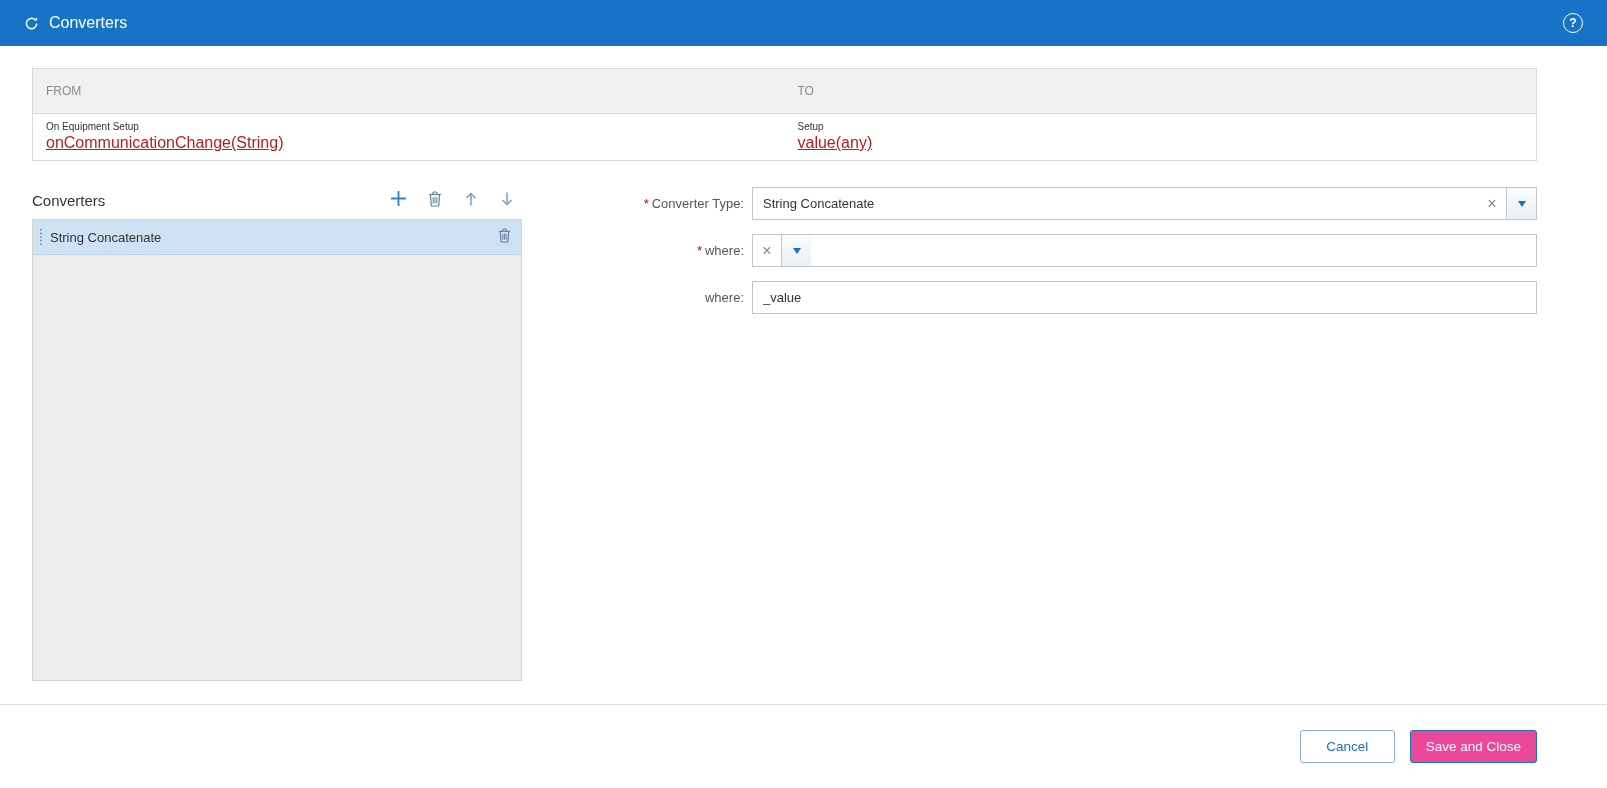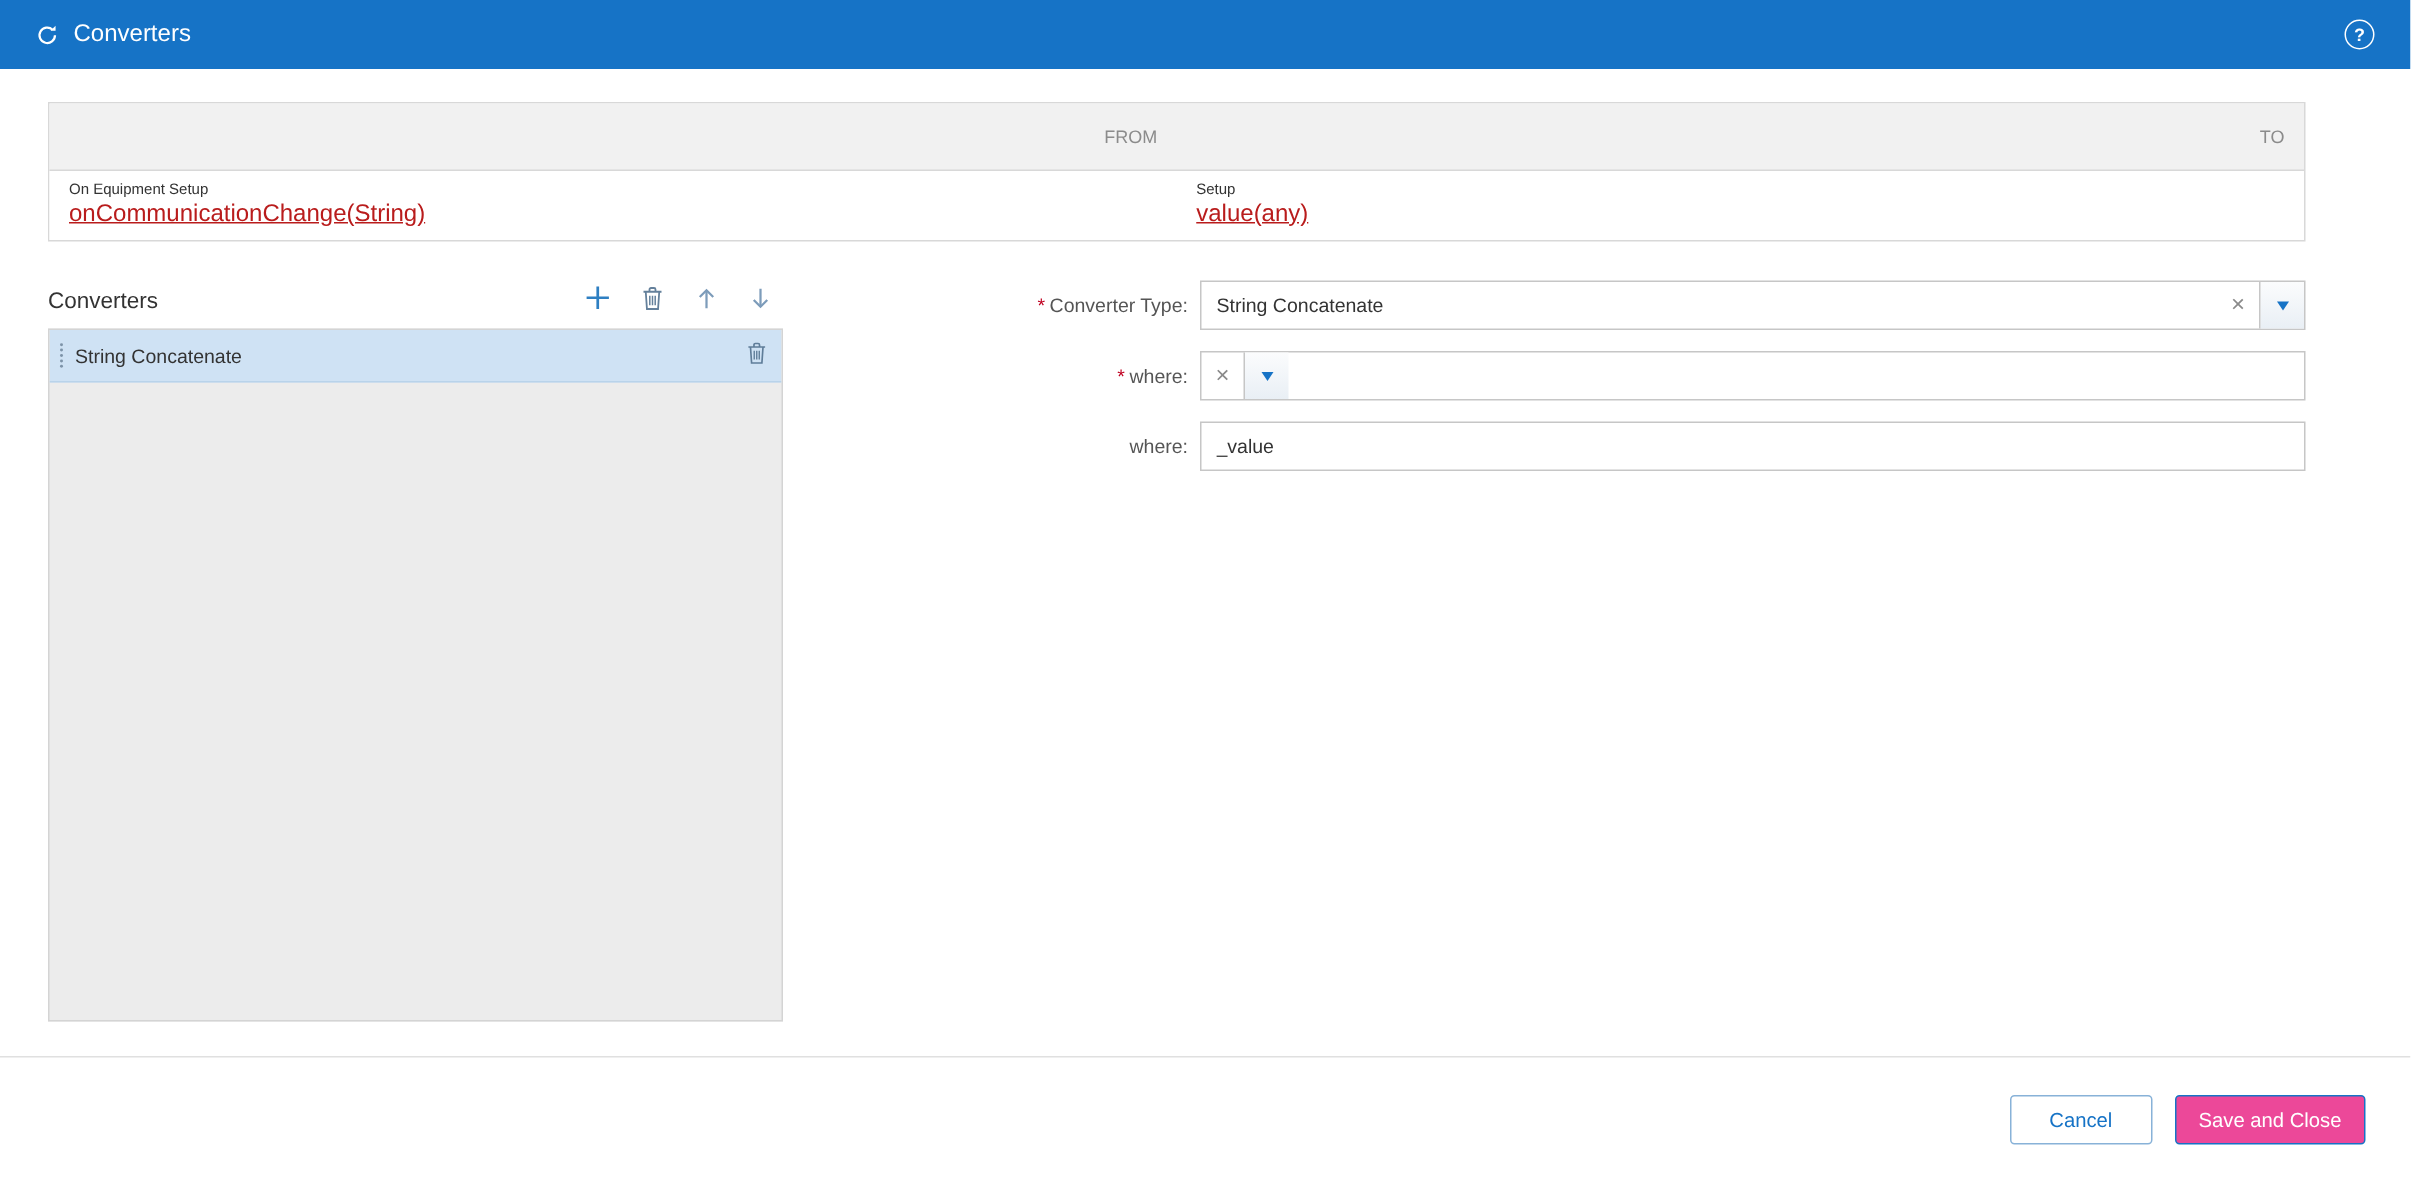--- a/index.html
+++ b/index.html
@@ -35,21 +35,21 @@
   }
 
   
   .content { flex: 1; padding: 22px 70px 0 32px; overflow: hidden; }
 
   
   .map-table { border: 1px solid #d8d8d8; width: 100%; }
   .map-header {
     display: flex; background: #f1f1f1;
     border-bottom: 1px solid #d8d8d8;
-    height: 45px; align-items: center; text-align: right;
+    height: 45px; align-items: center;
   }
   .map-col { flex: 1; padding: 0 13px; color: #8b8b8b; font-size: 12px; }
   .map-row { display: flex; padding: 7px 0 8px; background: #fff; }
   .map-cell { flex: 1; padding: 0 13px; }
   .cell-primary { font-size: 10px; color: #333; margin-bottom: 2px; }
   .cell-secondary { font-size: 16px; color: #b91c1c; text-decoration: underline; }
 
   
   .main-row { display: flex; margin-top: 26px; }
 
@@ -83,21 +83,21 @@
     color: #7d93a8; cursor: grab;
   }
   .item-label { flex: 1; padding-left: 2px; }
   .item-trash {
     background: none; border: none; cursor: pointer;
     color: #5f7d99; padding: 0 10px;
     display: flex; align-items: center;
   }
 
   
-  .form { flex: 1; min-width: 0; padding-left: 48px; }
+  .form { flex: 1; min-width: 0; }
   .form-row { display: flex; align-items: center; margin-bottom: 14px; }
   .form-label {
     width: 230px; flex: 0 0 auto;
     text-align: right; font-size: 13px; color: #555;
     padding-right: 8px; white-space: nowrap;
   }
   .req { color: #c00020; margin-right: 3px; font-size: 13px; }
   .field {
     flex: 1; display: flex; align-items: stretch;
     height: 33px; border: 1px solid #c6c6c6; background: #fff; min-width: 0;
@@ -125,21 +125,21 @@
     border-left: 4.5px solid transparent;
     border-right: 4.5px solid transparent;
     border-top: 6px solid #1673c6;
   }
 
   
   .footer {
     flex: 0 0 84px;
     border-top: 1px solid #e0e0e0;
     display: flex; align-items: center; justify-content: flex-end;
-    gap: 15px; padding-right: 30px;
+    gap: 15px; padding-right: 70px;
   }
   .btn {
     height: 33px; border-radius: 3px; cursor: pointer;
     font-family: "Liberation Sans", sans-serif; font-size: 13.5px;
   }
   .btn-cancel { background: #fff; border: 1px solid #88b2d8; color: #1673c6; width: 95px; }
   .btn-save { background: #ec4899; border: 1px solid #1673c6; color: #fff; padding: 0 15px; }
 </style>
 </head>
 <body>

